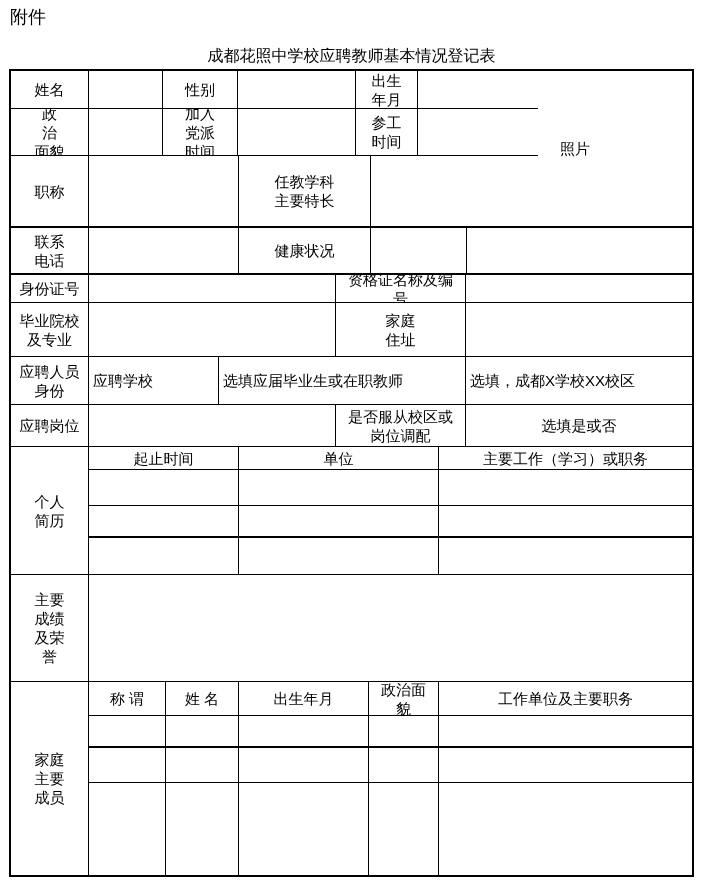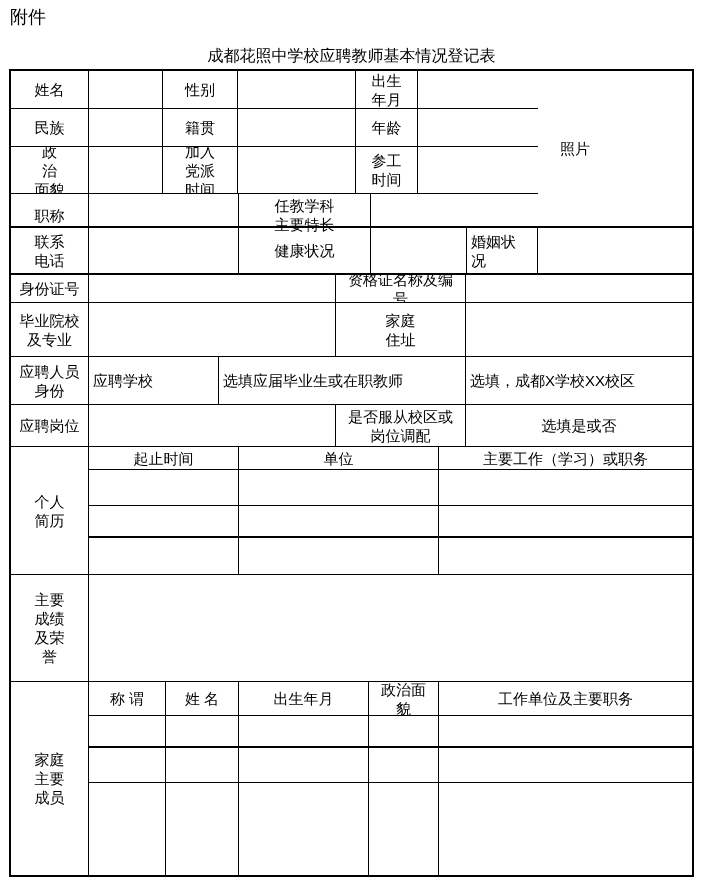--- a/index.html
+++ b/index.html
@@ -39,28 +39,20 @@
       <div class="col" style="width:527px">
         <div class="sub" style="height:38px">
           <div class="c" style="width:78px">姓名</div>
           <div class="c" style="width:74px"></div>
           <div class="c" style="width:75px">性别</div>
           <div class="c" style="width:118px"></div>
           <div class="c" style="width:62px">出生
 年月</div>
           <div class="c" style="width:120px"></div>
         </div>
-        <div class="sub" style="height:38px">
-          <div class="c" style="width:78px">民族</div>
-          <div class="c" style="width:74px"></div>
-          <div class="c" style="width:75px">籍贯</div>
-          <div class="c" style="width:118px"></div>
-          <div class="c" style="width:62px">年龄</div>
-          <div class="c" style="width:120px"></div>
-        </div>
         <div class="sub" style="height:47px">
           <div class="c" style="width:78px">政
 治
 面貌</div>
           <div class="c" style="width:74px"></div>
           <div class="c" style="width:75px">加入
 党派
 时间</div>
           <div class="c" style="width:118px"></div>
           <div class="c" style="width:62px">参工
@@ -77,22 +69,20 @@
       </div>
       <div class="c photo" style="width:154px">照片</div>
     </div>
 
     <div class="row thick" style="height:47px">
       <div class="c" style="width:78px">联系
 电话</div>
       <div class="c" style="width:150px"></div>
       <div class="c" style="width:132px">健康状况</div>
       <div class="c" style="width:96px"></div>
-      <div class="c al" style="width:71px">婚姻状
-况</div>
       <div class="c" style="width:154px"></div>
     </div>
 
     <div class="row" style="height:28px">
       <div class="c" style="width:78px">身份证号</div>
       <div class="c" style="width:247px"></div>
       <div class="c" style="width:130px">资格证名称及编
 号</div>
       <div class="c" style="width:226px"></div>
     </div>

